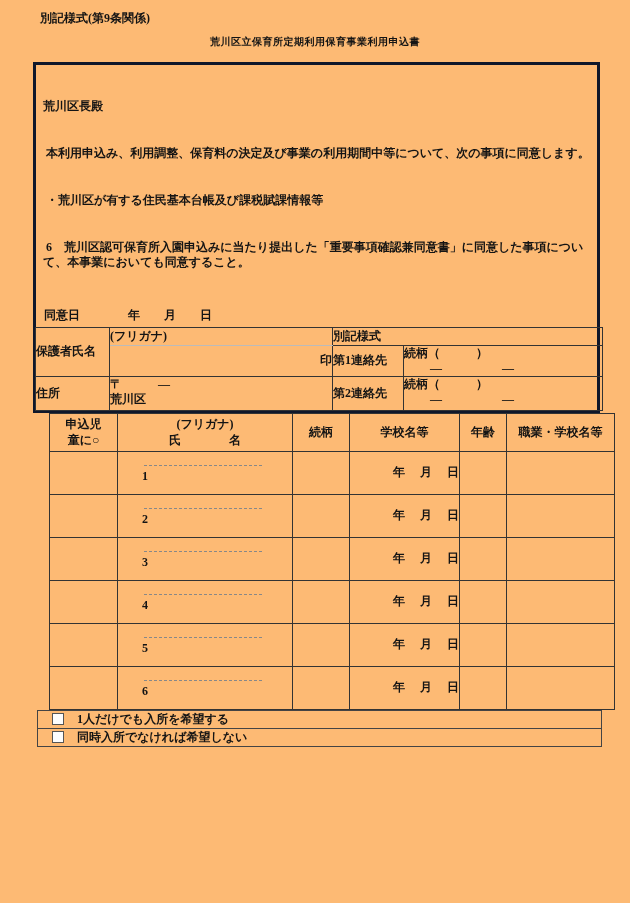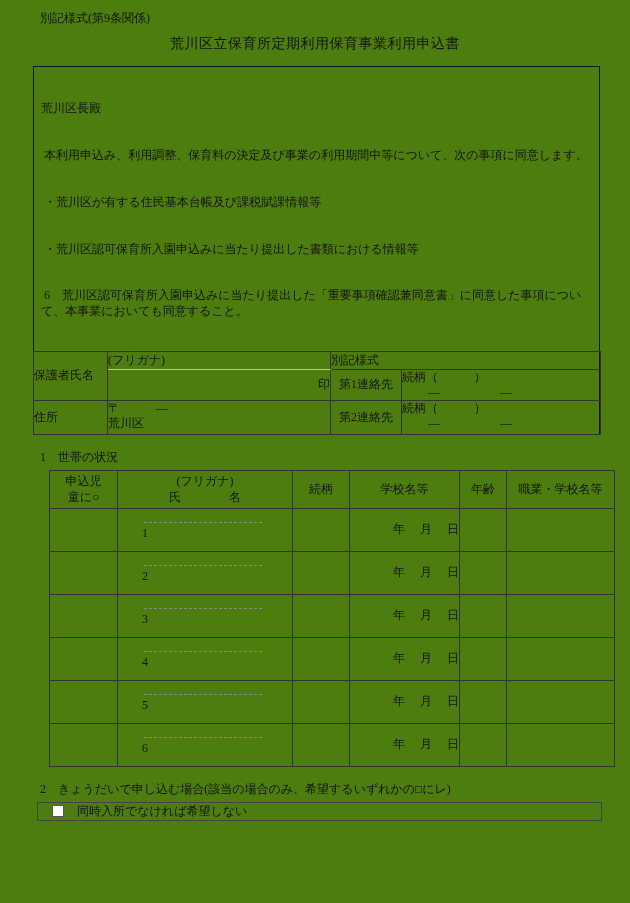--- a/index.html
+++ b/index.html
@@ -1,42 +1,43 @@
 <!DOCTYPE html>
 <html lang="ja"><head>
 <meta charset="utf-8">
 <style>
   html,body{margin:0;padding:0;background:#e9e9e9;}
   .page{
-    width:630px;height:903px;background:#4d7c0f;margin:0 auto;
+    width:630px;height:903px;background:#fdba74;margin:0 auto;
     font-family:"Liberation Serif","DejaVu Serif",serif;
     color:#141414;font-size:12px;position:relative;overflow:hidden;
     box-sizing:border-box;
+    font-weight:bold;
   }
   .corner{padding-top:10px;margin-left:40px;font-size:12px;}
-  .doc-title{text-align:center;margin-top:8px;font-size:14px;letter-spacing:0.5px;}
+  .doc-title{text-align:center;margin-top:8px;font-size:10px;letter-spacing:0.5px;}
 
   
-  .consent-box{margin:13px 0 0 33px;width:567px;border:1px solid #0f172a;box-sizing:border-box;}
+  .consent-box{margin:13px 0 0 33px;width:567px;border:3px solid #0f172a;box-sizing:border-box;}
   .consent-text{padding:3px 7px 0 7px;line-height:15.6px;white-space:pre-wrap;}
   .agree-date{margin:5px 0 3px 8px;}
 
   table{border-collapse:collapse;table-layout:fixed;}
   td{box-sizing:border-box;overflow:hidden;}
 
   .guardian-table{width:567px;margin:0 -1px -1px -1px;}
   .guardian-table td{border:1px solid #333;padding:0;}
   .guardian-table .r1 td{height:18px;}
   .guardian-table .r2 td{height:30px;}
   .guardian-table .r3 td{height:34px;}
   .g-label{vertical-align:middle;}
   .g-furigana{padding:1px 0 0 8px;border-bottom:1px solid #bbb !important;vertical-align:top;}
   .g-phonehdr{padding-left:8px;vertical-align:middle;}
   .g-name{border-top:none !important;text-align:right;vertical-align:middle;padding-right:14px;}
-  .g-contact{text-align:center;vertical-align:middle;margin-top:20px;}
+  .g-contact{vertical-align:middle;margin-top:20px;}
   .g-relation{vertical-align:top;padding:2px 0 0 8px;line-height:15px;margin-top:16px;}
   .g-blank{display:block;text-indent:26px;}
   .g-addr{vertical-align:top;padding:2px 0 0 8px;line-height:15px;}
 
   .section-label{margin:14px 0 4px 40px;}
 
   .household{width:565px;margin-left:49px;}
   .household td{border:1px solid #333;padding:0;vertical-align:middle;}
   .household .hdr td{height:38px;text-align:center;line-height:16px;}
   .household .row td{height:43px;}
@@ -56,23 +57,23 @@
 <div class="page">
 
   <div class="corner">別記様式(第9条関係)</div>
   <div class="doc-title">荒川区立保育所定期利用保育事業利用申込書</div>
 
   <div class="consent-box">
     <div class="consent-text">
       <div>荒川区長殿</div>
       <div> 本利用申込み、利用調整、保育料の決定及び事業の利用期間中等について、次の事項に同意します。</div>
       <div> ・荒川区が有する住民基本台帳及び課税賦課情報等</div>
-      <div> ・荒川区認可保育所入園申込みに当たり提出した書類における情報等</div>
       <div> 6　荒川区認可保育所入園申込みに当たり提出した「重要事項確認兼同意書」に同意した事項について、本事業においても同意すること。</div>
     </div>
+    <div class="agree-date">同意日　　　　年　　月　　日</div>
 
     <table class="guardian-table">
       <colgroup>
           <col style="width:74px">
           <col style="width:223px">
           <col style="width:71px">
           <col style="width:199px">
         </colgroup>
       <tbody>
           <tr class="r1">
@@ -99,21 +100,20 @@
         <td class="g-contact">第2連絡先</td>
         <td class="g-relation">
           <span>続柄（　　　）</span>
           <span class="g-blank">―　　　　　―</span>
         </td>
       </tr>
     </tbody>
       </table>
   </div>
 
-  <div class="section-label">1　世帯の状況</div>
 
   <table class="household">
     <colgroup>
         <col style="width:68px">
         <col style="width:175px">
         <col style="width:57px">
         <col style="width:110px">
         <col style="width:47px">
         <col style="width:108px">
       </colgroup>
@@ -195,22 +195,25 @@
         <div class="row-num">6</div>
       </td>
       <td></td>
       <td class="hh-date">年　 月　 日</td>
       <td></td>
       <td></td>
     </tr>
   </tbody>
     </table>
 
-  <div class="section-label">2　きょうだいで申し込む場合(該当の場合のみ、希望するいずれかの□にレ)</div>
 
   <div class="siblings-box">
+    <div class="option">
+      <span class="cb"></span>
+      <span>1人だけでも入所を希望する</span>
+    </div>
     <div class="option">
       <span class="cb"></span>
       <span>同時入所でなければ希望しない</span>
     </div>
   </div>
 
 </div>
 
 </body></html>

